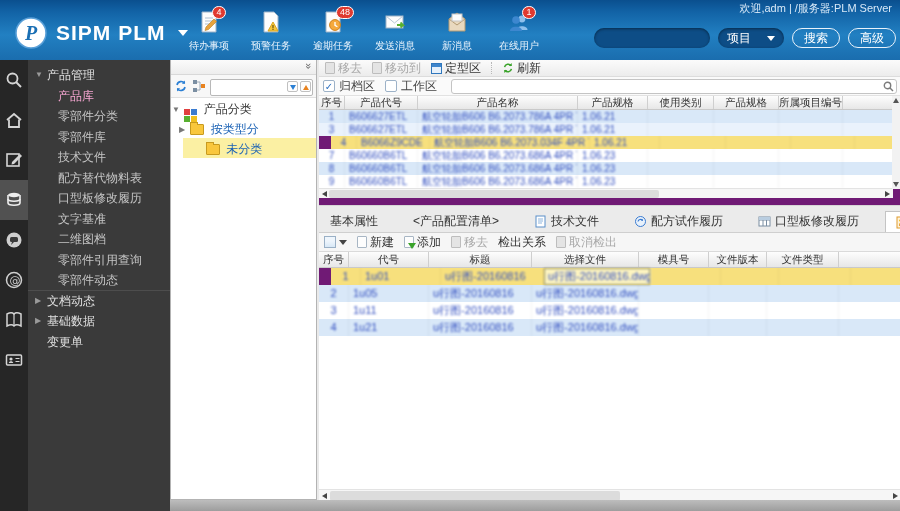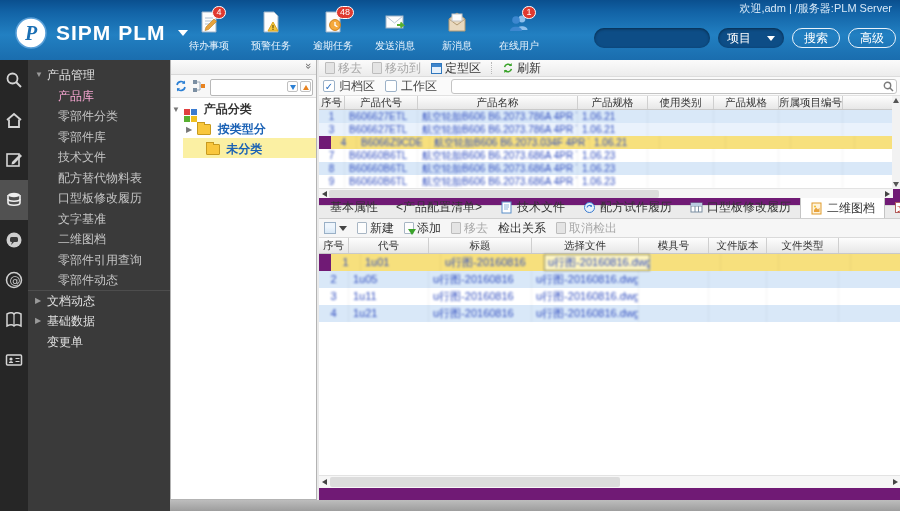--- a/index.html
+++ b/index.html
@@ -59,22 +59,22 @@
   .tree-toolbar svg { width:14px; height:14px; cursor:pointer; }
   .tree-search { position:relative; flex:1; height:17px; }
   .tree-search input { width:100%; height:17px; border:1px solid #b8b8b8; border-radius:2px; padding:0 28px 0 4px; font-size:11px; outline:none; }
   .mini-btn { position:absolute; top:3px; width:11px; height:11px; border:1px solid #c0c0c0; border-radius:2px; background:#fdfdfd; cursor:pointer; }
   .mini-btn.down { right:15px; } .mini-btn.up { right:2px; }
   .mini-btn .tri-d { position:absolute; left:2px; top:3px; width:0; height:0; border-left:3px solid transparent; border-right:3px solid transparent; border-top:5px solid #2a7fd4; }
   .mini-btn .tri-u { position:absolute; left:2px; top:3px; width:0; height:0; border-left:3px solid transparent; border-right:3px solid transparent; border-bottom:5px solid #e8821e; }
 
   .tree-row { position:relative; height:20px; line-height:20px; font-size:12px; color:#333; cursor:pointer; white-space:nowrap; }
   .tree-row .t-arrow { display:inline-block; width:10px; font-size:8px; color:#777; text-align:center; }
-  .tree-row .t-label { vertical-align:middle;font-weight:bold; }
-  .tree-row.child { padding-left:13px; color:#1b62b5; }
+  .tree-row .t-label { vertical-align:middle; }
+  .tree-row.child { padding-left:6px; color:#1b62b5; }
   .tree-row.sel { background:#fbf0a3; }
   .t-ico { display:inline-block; vertical-align:-3px; }
   .grid-ico { display:inline-grid; grid-template-columns:6px 6px; grid-gap:1px; margin-right:3px; }
   .grid-ico i { width:6px; height:6px; display:block; }
   .folder { width:14px; height:11px; background:#f9c73c; border:1px solid #c79a1f; border-radius:1px; position:relative; margin-right:3px; }
   .folder:before { content:""; position:absolute; left:-1px; top:-3px; width:6px; height:2px; background:#f9c73c; border:1px solid #c79a1f; border-bottom:none; }
 
   
   .main { position:absolute; left:319px; top:0; width:583px; height:440px; background:#701a75; border-right:1px solid #6d28d9; }
   .main-toolbar { display:flex; align-items:center; height:17px; background:linear-gradient(180deg,#fbfbfb,#ececec);
@@ -124,21 +124,21 @@
   .vscroll { position:absolute; right:1px; top:36px; width:8px; height:93px; background:#f2f2f2; }
   .vs-arrow { position:absolute; left:1px; width:0; height:0; border-left:3px solid transparent; border-right:3px solid transparent; cursor:pointer; }
   .vs-up { top:2px; border-bottom:5px solid #555; }
   .vs-dn { bottom:2px; border-top:5px solid #555; }
   .hscroll { position:relative; height:10px; background:#f6f6f6; border-top:1px solid #e3e3e3; }
   .hs-arrow { position:absolute; top:2px; width:0; height:0; border-top:3px solid transparent; border-bottom:3px solid transparent; cursor:pointer; }
   .hs-l { left:3px; border-right:5px solid #444; }
   .hs-r { right:3px; border-left:5px solid #444; }
   .hs-thumb { position:absolute; top:1px; height:8px; background:#dcdcdc; border-radius:2px; cursor:pointer; }
 
-  .tabsbar { display:flex; align-items:flex-end; height:14px; background:#ebebeb; border-top:1px solid #d6d6d6; border-bottom:1px solid #cfcfcf; margin-top:7px; padding-left:2px; }
+  .tabsbar { display:flex; align-items:flex-end; height:28px; background:#ebebeb; border-top:1px solid #d6d6d6; border-bottom:1px solid #cfcfcf; margin-top:7px; padding-left:2px;gap:17px; }
   .tab { display:flex; align-items:center; gap:4px; height:21px; padding:0 9px; font-size:12px; color:#333; cursor:pointer; white-space:nowrap; }
   .tab.active { background:#fff; border:1px solid #c4c4c4; border-bottom:none; }
   .tab svg { width:13px; height:13px; }
 
   .dtoolbar { display:flex; align-items:center; gap:10px; height:19px; background:#f6f6f6; border-bottom:1px solid #dadada; padding-left:5px; font-size:12px; }
   .list-ico { display:flex; align-items:center; gap:3px; cursor:pointer; }
   .list-ico .sq { width:12px; height:12px; border:1px solid #9ab0c6; background:linear-gradient(180deg,#eef5fc 40%,#d8e8f6); }
   .list-ico .car { width:0; height:0; border-left:4px solid transparent; border-right:4px solid transparent; border-top:5px solid #444; }
 
   .empty-white { background:#fff; }

